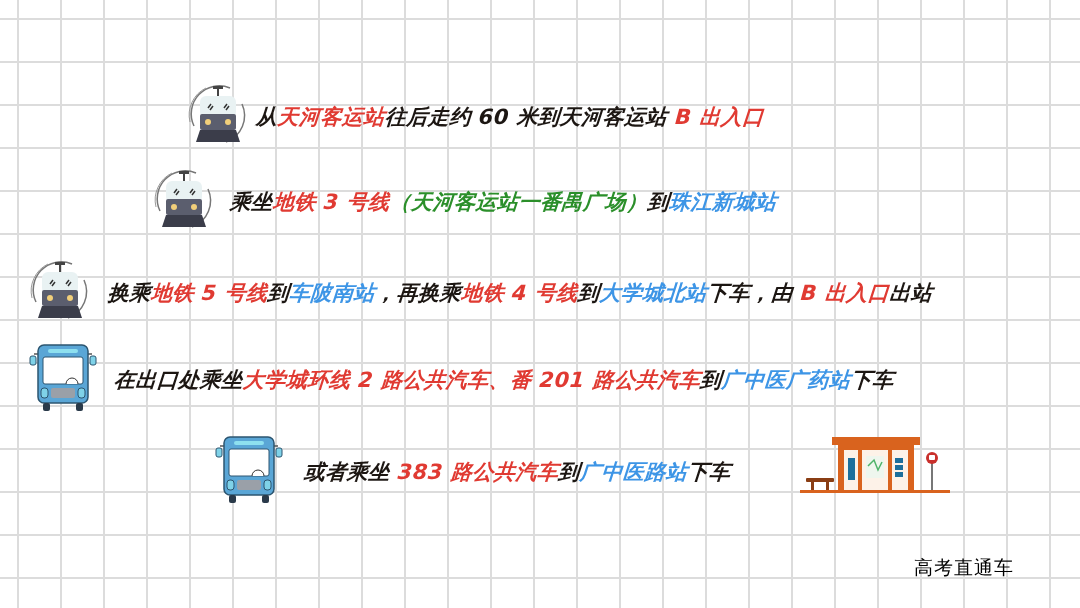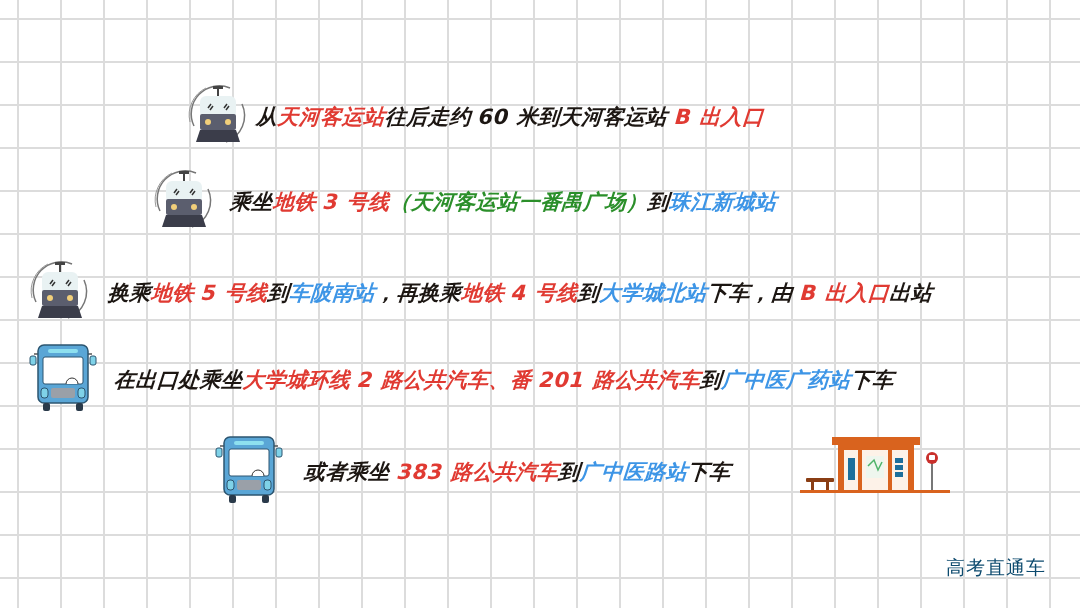--- a/index.html
+++ b/index.html
@@ -19,22 +19,22 @@
     font-weight:bold; font-style:italic;
     font-size:21px; letter-spacing:0.5px; white-space:nowrap;
     transform:skewX(-4deg);
   }
   .seg-dark { color:#1c1612; }
   .seg-red { color:#e03a32; }
   .seg-blue { color:#3d95e6; }
   .seg-green { color:#2b8f2a; }
   .icon { flex:0 0 auto; }
   .watermark {
-    position:absolute; left:946px; top:555px;
-    font-size:19px; color:#0c4a6e; letter-spacing:1px;
+    position:absolute; left:914px; top:555px;
+    font-size:19px; color:#000000; letter-spacing:1px;
     font-family:"DejaVu Sans","Liberation Sans",sans-serif;
   }
 </style>
 </head>
 <body>
 
 <div class="row" style="left:186px; top:82px;">
   <span class="icon">
     <svg width="64" height="66" viewBox="0 0 64 66">
       <path d="M8 44 A28 28 0 0 1 44 6" fill="none" stroke="#777" stroke-width="1.5"></path>

